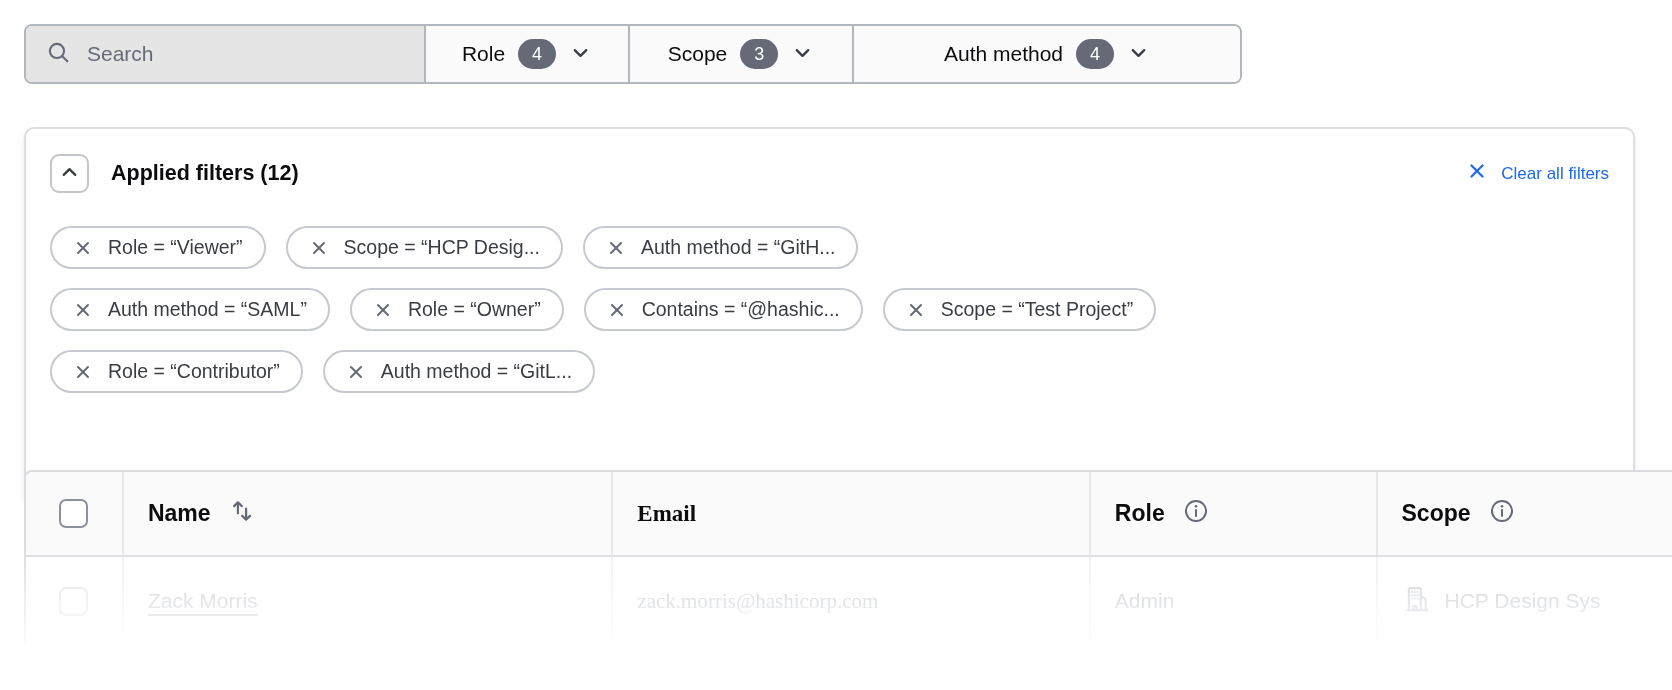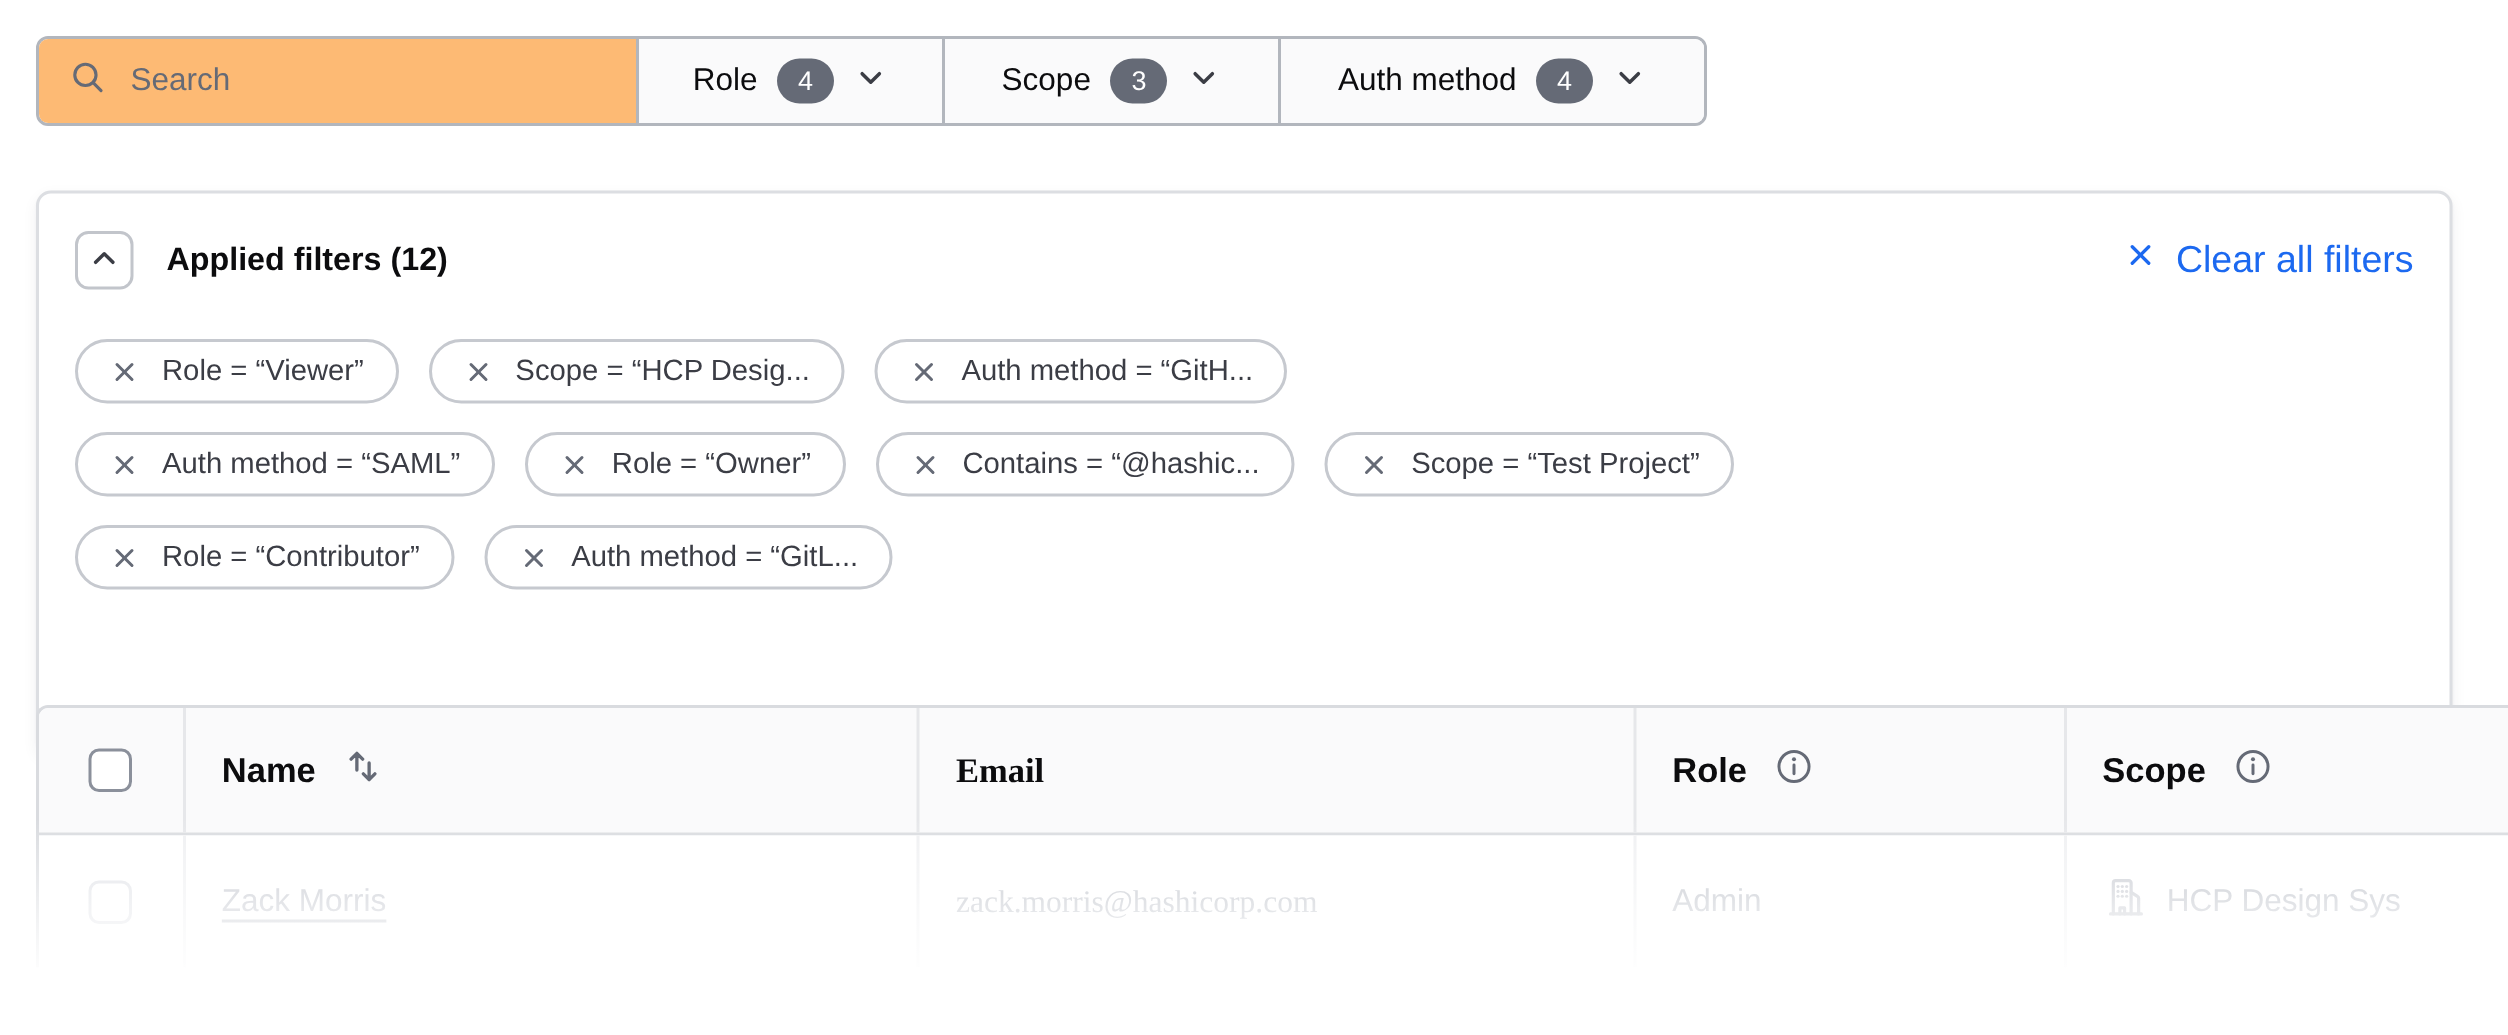--- a/index.html
+++ b/index.html
@@ -2,43 +2,43 @@
 <html><head>
 <meta charset="utf-8">
 <style>
   * { margin:0; padding:0; box-sizing:border-box; }
   html,body { width:1672px; height:690px; overflow:hidden; background:#fff;
     font-family:"Liberation Sans", sans-serif; color:#0c0c0e; position:relative; }
 
   
   .toolbar { position:absolute; left:24px; top:24px; height:60px; display:flex;
     border:2px solid #b2b6bd; border-radius:8px; background:#fff; overflow:hidden; }
-  .seg-search { width:398px; display:flex; align-items:center; padding:0 20px; background:#fdba74; }
+  .seg-search { width:398px; display:flex; align-items:center; padding:0 20px; background:#e5e5e5; }
   .seg-search svg { flex:0 0 auto; }
   .search-input { border:none; outline:none; background:transparent; margin-left:16px; width:100%;
     font-size:21px; color:#3b3d45; font-family:"Liberation Sans", sans-serif; }
   .search-input::placeholder { color:#656a76; opacity:1; }
   .seg-filter { display:flex; align-items:center; justify-content:center; gap:13px;
     background:#fafafb; border-left:2px solid #b2b6bd; cursor:pointer; }
-  .seg-role { width:204px; } .seg-scope { width:224px; } .seg-auth { width:284px; }
+  .seg-role { width:204px; } .seg-scope { width:224px; } .seg-auth { width:388px; }
   .seg-label { font-size:21px; color:#0c0c0e; font-weight:500; }
   .badge { background:#656a76; color:#fff; height:30px; min-width:38px; padding:0 11px;
     border-radius:16px; display:flex; align-items:center; justify-content:center;
     font-size:18px; font-weight:500; }
 
   
   .panel { position:absolute; left:24px; top:127px; width:1611px; height:376px;
     background:#fff; border:2px solid #dcdee2; border-radius:10px; padding:25px 24px;
     box-shadow:0 4px 10px rgba(40,40,55,.06), 0 1px 2px rgba(0,0,0,.04); }
   .panel-header { display:flex; align-items:center; }
   .collapse-btn { width:39px; height:39px; border:2px solid #c2c5cb; border-radius:9px;
     background:#fff; display:flex; align-items:center; justify-content:center; cursor:pointer; }
   .panel-title { margin-left:22px; font-size:21.5px; font-weight:700; color:#0c0c0e; }
   .clear-btn { margin-left:auto; display:flex; align-items:center; gap:13px; cursor:pointer;
-    color:#1c69f0; font-size:25px; font-weight:500; background:none; border:none;
+    color:#1c69f0; font-size:17px; font-weight:500; background:none; border:none;
     font-family:"Liberation Sans", sans-serif; }
   .chips { margin-top:33px; display:flex; flex-direction:column; gap:19px; }
   .chip-row { display:flex; gap:20px; }
   .chip { height:43px; border:2px solid #c6c9cf; border-radius:23px; background:#fff;
     display:flex; align-items:center; gap:15px; padding:0 21px;
     font-size:19.5px; color:#3b3d45; white-space:nowrap; }
   .chip .x { display:flex; cursor:pointer; }
 
   
   .table { position:absolute; left:24px; top:470px; width:1826px;

